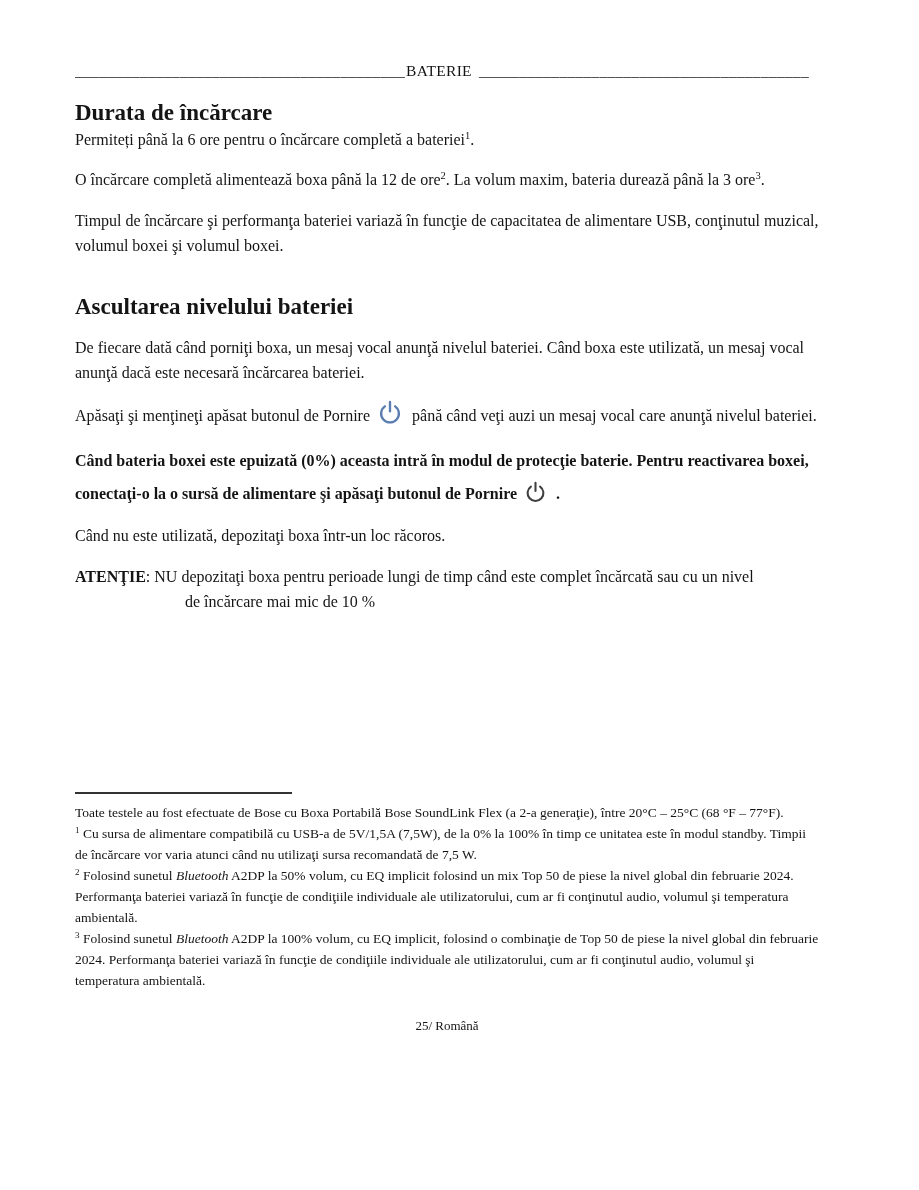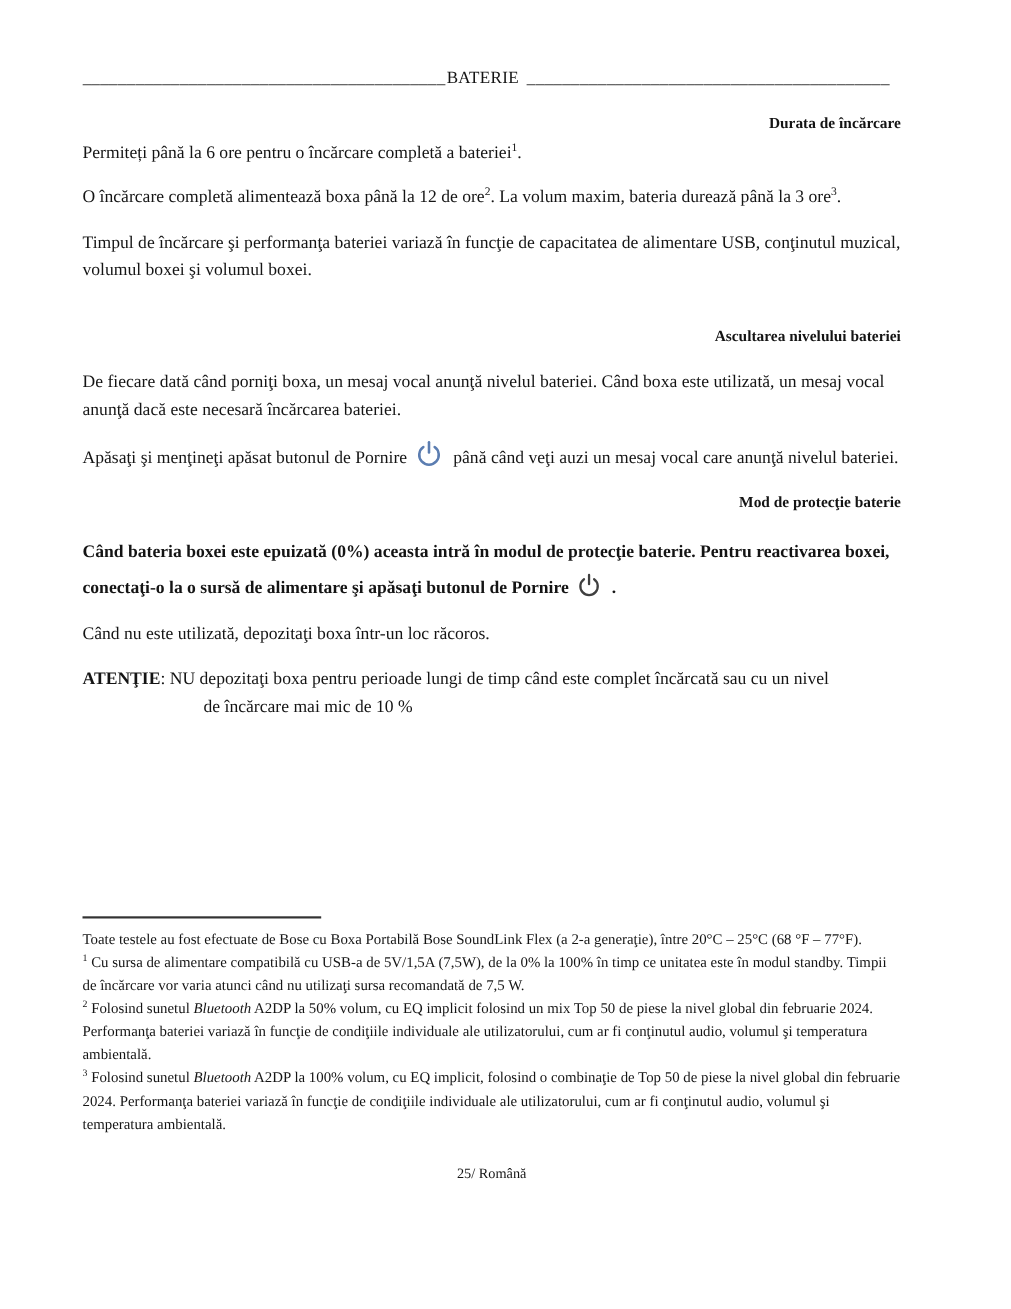--- a/index.html
+++ b/index.html
@@ -30,25 +30,24 @@
     overflow: hidden;
     font-size: 15.5px;
     letter-spacing: 0.3px;
   }
   .doc-header .rule { color: var(--color-text); }
   .doc-header .title { padding-left: 1px; }
   .doc-header .rule-right { margin-left: 7px; }
 
   
   h1.section-heading {
-    font-size: 14px;
+    font-size: 23px;
     font-weight: bold;
     margin: 21px 0 3px 0;
     line-height: 23px;
-    text-align: right;
   }
   h1.h-listening { margin-top: 37px; }
   h1.h-protection { margin-top: 17px; }
 
   
   p.body-text {
     font-size: 16px;
     line-height: 25px;
     margin: 0;
     margin-top: 15px;
@@ -124,21 +123,20 @@
 
   <h1 class="section-heading h-listening">Ascultarea nivelului bateriei</h1>
 
   <p class="body-text" style="margin-top:17px">De fiecare dată când porniţi boxa, un mesaj vocal anunţă nivelul bateriei. Când boxa este utilizată, un mesaj vocal anunţă dacă este necesară încărcarea bateriei.</p>
 
   <p class="body-text" style="margin-top:14px"><span>Apăsaţi şi menţineţi apăsat butonul de Pornire</span><span class="power-icon-wrap"><svg width="28" height="28" viewBox="0 0 24 24">
           <path d="M7.6 6.3a7.6 7.6 0 1 0 8.8 0" fill="none" stroke="var(--color-power_primary)" stroke-width="2" stroke-linecap="round"></path>
           <line x1="12" y1="2.6" x2="12" y2="10.6" stroke="var(--color-power_primary)" stroke-width="2" stroke-linecap="round"></line>
         </svg></span><span>până când veţi auzi un mesaj vocal care anunţă nivelul bateriei.</span></p>
 
-  <h1 class="section-heading h-protection">Mod de protecţie baterie</h1>
 
   <p class="body-text wide-lines"><span>Când bateria boxei este epuizată (0%) aceasta intră în modul de protecţie baterie. Pentru reactivarea boxei, conectaţi-o la o sursă de alimentare şi apăsaţi butonul de Pornire</span><span class="power-icon-wrap"><svg width="25" height="25" viewBox="0 0 24 24">
           <path d="M7.6 6.3a7.6 7.6 0 1 0 8.8 0" fill="none" stroke="var(--color-power_secondary)" stroke-width="2" stroke-linecap="round"></path>
           <line x1="12" y1="2.6" x2="12" y2="10.6" stroke="var(--color-power_secondary)" stroke-width="2" stroke-linecap="round"></line>
         </svg></span><span>.</span></p>
 
   <p class="body-text" style="margin-top:13px">Când nu este utilizată, depozitaţi boxa într-un loc răcoros.</p>
 
   <div class="warning">
     <div><span class="warning-label">ATENŢIE</span><span>: NU depozitaţi boxa pentru perioade lungi de timp când este complet încărcată sau cu un nivel</span></div>

